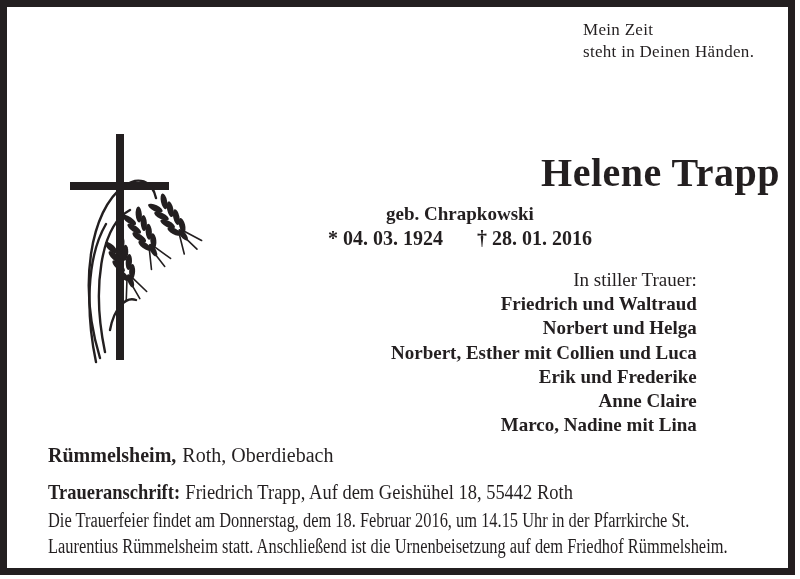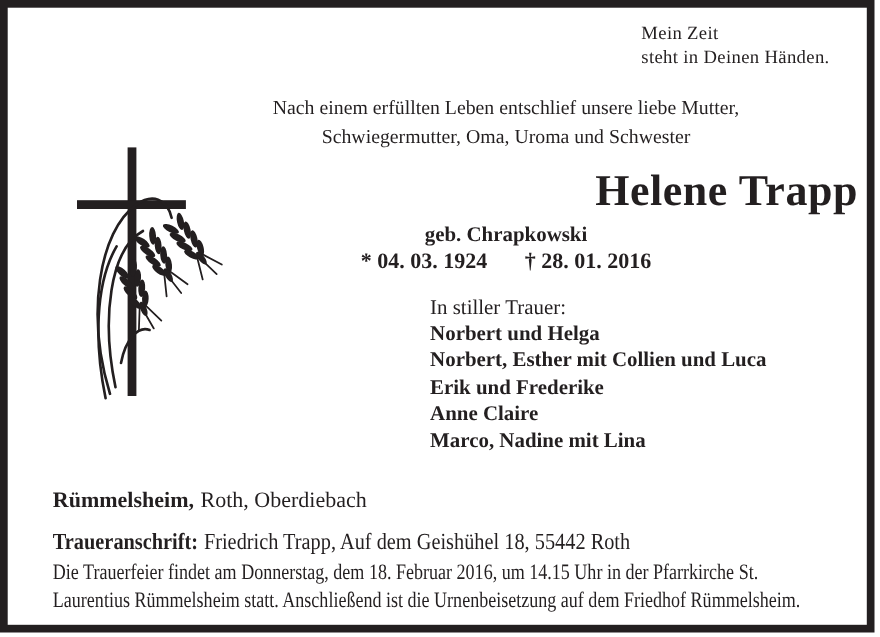--- a/index.html
+++ b/index.html
@@ -26,21 +26,21 @@
   .art .solid{fill:var(--ink,#231f20);}
   .art .stem{fill:none;stroke:var(--ink,#231f20);stroke-width:2.4;stroke-linecap:round;}
   .art .awn{fill:none;stroke:var(--ink,#231f20);stroke-width:1.6;stroke-linecap:round;}
   .art ellipse{fill:var(--ink,#231f20);}
   .centerblock{position:absolute;left:140px;width:640px;text-align:center;}
   .intro{top:85px;font-size:18px;line-height:26px;}
   .name{top:150px;font-size:40px;line-height:46px;font-weight:bold;margin:0;letter-spacing:.5px;text-align:right;}
   .maiden{top:203px;font-size:19px;font-weight:bold;}
   .dates{top:227px;font-size:20px;font-weight:bold;}
   .dates .birth{margin-right:34px;margin-top:48px;}
-  .mourning{position:absolute;left:391px;top:268px;font-size:19px;line-height:24.2px;}
+  .mourning{position:absolute;left:391px;top:268px;font-size:19px;line-height:24.2px;text-align:right;}
   .mourning .mhead{font-weight:normal;}
   .mourning .mname{font-weight:bold;}
   .places{position:absolute;left:48px;top:444px;font-size:20px;}
   .b{font-weight:bold;}
   .rest{margin-left:6px;}
   .address{position:absolute;left:48px;top:480px;font-size:21px;}
   .service{position:absolute;left:48px;top:508px;font-size:20px;line-height:25.5px;}
   .cond{display:inline-block;transform:scaleX(0.82);transform-origin:0 50%;white-space:nowrap;}
   .cond-wide{display:inline-block;transform:scaleX(0.88);transform-origin:0 50%;white-space:nowrap;}
 </style>
@@ -77,35 +77,32 @@
     <rect class="solid" x="18" y="64" width="99" height="8"></rect>
     <path class="stem" d="M48,240 C26,168 38,92 72,68 C86,58 100,62 104,80"></path>
     <path class="stem" d="M53,234 C40,172 48,108 78,92"></path>
     <path class="stem" d="M44,244 C34,196 34,140 54,106"></path>
     <path class="stem" d="M58,212 C62,190 74,178 84,182"></path>
     <use href="#ear" transform="translate(104,82) rotate(-38)"></use>
     <use href="#ear" transform="translate(79,94) rotate(-30)"></use>
     <use href="#ear" transform="translate(62,122) rotate(-22)"></use>
   </svg>
 
-  <div class="centerblock intro">
-    <div>Nach einem erfüllten Leben entschlief unsere liebe Mutter,</div>
-    <div>Schwiegermutter, Oma, Uroma und Schwester</div>
-  </div>
 
   <h1 class="centerblock name">Helene Trapp</h1>
 
   <div class="centerblock maiden">geb. Chrapkowski</div>
 
   <div class="centerblock dates">
     <span class="birth">* 04. 03. 1924</span><span class="death">† 28. 01. 2016</span>
   </div>
 
   <div class="mourning">
     <div class="mhead">In stiller Trauer:</div>
+    <div class="mname">Friedrich und Waltraud</div>
     <div class="mname">Norbert und Helga</div>
     <div class="mname">Norbert, Esther mit Collien und Luca</div>
     <div class="mname">Erik und Frederike</div>
     <div class="mname">Anne Claire</div>
     <div class="mname">Marco, Nadine mit Lina</div>
   </div>
 
   <div class="places">
     <span class="b">Rümmelsheim,</span><span class="rest">Roth, Oberdiebach</span>
   </div>

